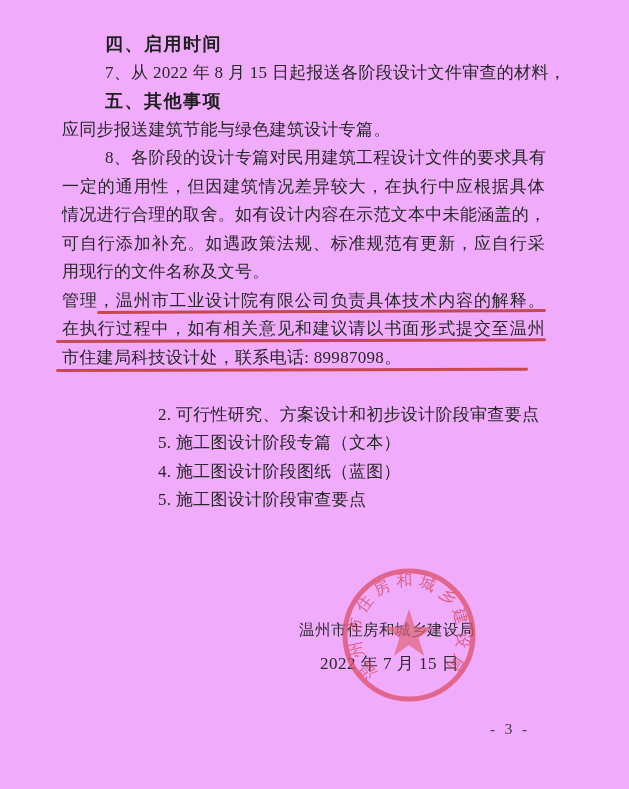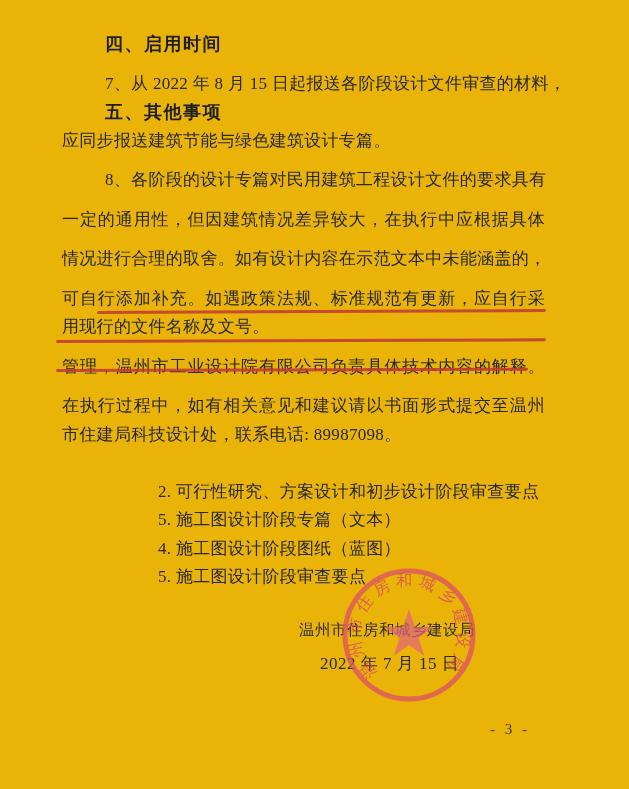--- a/index.html
+++ b/index.html
@@ -4,40 +4,39 @@
 <style>
   html,body{margin:0;padding:0;}
   body{
     width:629px;height:789px;
     background:#f4f4f4;
     font-family:"Liberation Serif","DejaVu Serif",serif;
   }
   .page{
     position:relative;
     width:629px;height:789px;
-    background:#eab308;
+    background:#f0abfc;
     overflow:hidden;
     color:#282828;
   }
   .content{
     position:absolute;
     top:30px;left:62px;
     width:483px;
     font-size:17px;
   }
   .line{
     height:28.5px;
     line-height:28.5px;
     white-space:nowrap;
     letter-spacing:0.3px;
   }
   .j{
     text-align:justify;
     text-align-last:justify;
-    margin-top:11px;
   }
   .h{
     font-weight:700;
     font-size:18px;
     letter-spacing:1.5px;
     color:#1e1e1e;
   }
   .ind2{padding-left:43px;}
   .ind-att{padding-left:96px;}
   .spacer{height:28.5px;}

